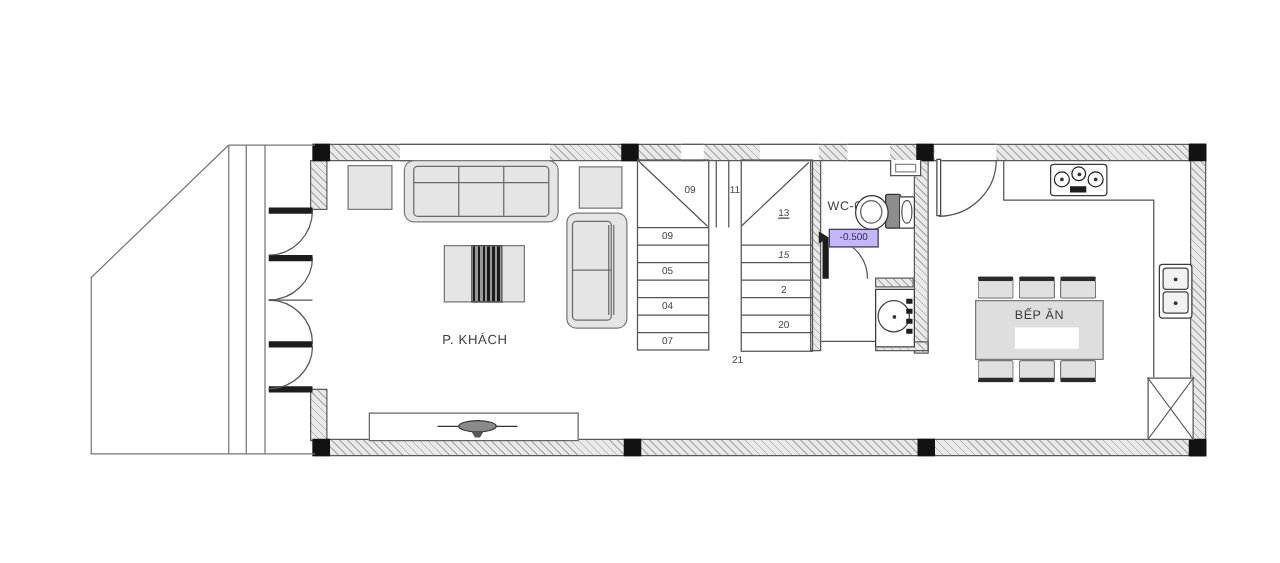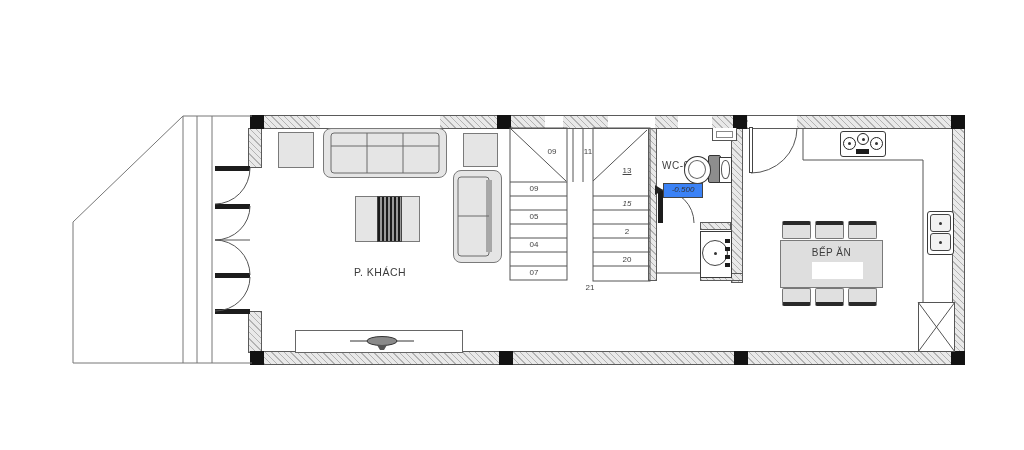--- a/index.html
+++ b/index.html
@@ -14,21 +14,21 @@
   .furn{position:absolute;background:#e5e5e5;border:1px solid #7a7a7a;box-sizing:border-box;}
   .fix{position:absolute;background:#fff;border:1px solid #3a3a3a;box-sizing:border-box;}
   .bar{position:absolute;background:#1c1c1c;}
   .lbl{position:absolute;color:#3c3c3c;font-size:10.5px;text-align:center;letter-spacing:.5px;white-space:nowrap;}
   .num{position:absolute;color:#444;font-size:8px;width:20px;text-align:center;line-height:9px;}
   .chair{position:absolute;width:29px;height:18px;background:#e0e0e0;border:1px solid #777;border-radius:2px;box-sizing:border-box;}
   .chair.n{border-top:4px solid #2a2a2a;}
   .chair.s{border-bottom:4px solid #2a2a2a;}
   svg.overlay{position:absolute;left:0;top:0;pointer-events:none;}
   .runner{position:absolute;background:repeating-linear-gradient(90deg,#1b1b1b 0 2px,#999 2px 4px);border:1px solid #444;box-sizing:border-box;}
-  .levelbox{position:absolute;border:1px solid #444;background:#3b82f6;font-size:8px;color:#333;text-align:center;line-height:12px;font-style:italic;}
+  .levelbox{position:absolute;border:1px solid #444;background:#c4b5fd;font-size:8px;color:#333;text-align:center;line-height:12px;}
   .flag{position:absolute;width:0;height:0;border-left:8px solid #222;border-top:5px solid transparent;border-bottom:5px solid transparent;}
   .burner{position:absolute;border:1.5px solid #222;border-radius:50%;box-sizing:border-box;background:#fff;}
   .dot{position:absolute;background:#333;border-radius:50%;}
   .basin{position:absolute;border:1px solid #444;border-radius:3px;box-sizing:border-box;background:#f2f2f2;}
 </style>
 </head>
 <body>
 
 <div id="canvas">
 

